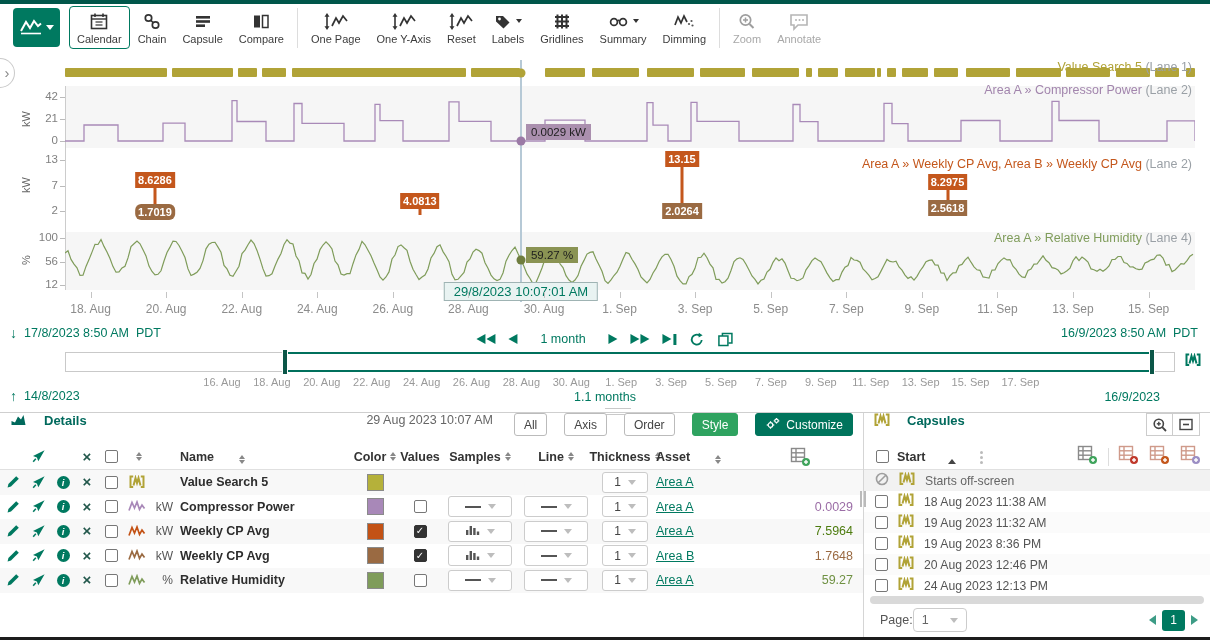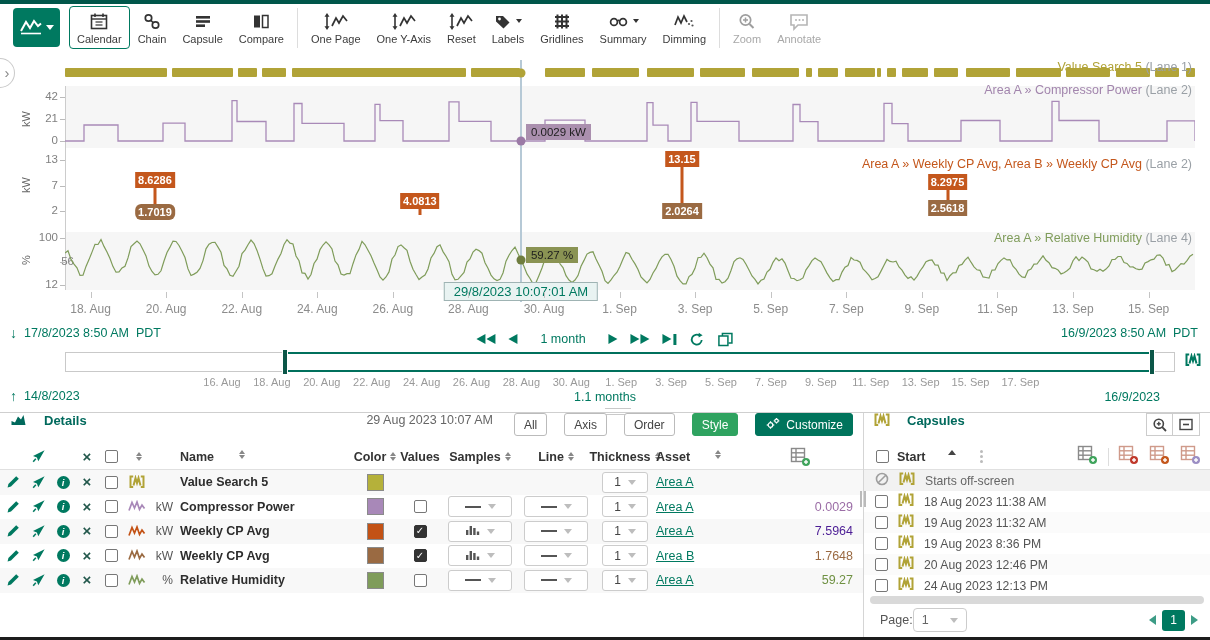--- a/index.html
+++ b/index.html
@@ -85,21 +85,21 @@
   .d-ts{color:#666;font-size:12.5px;margin-left:auto;margin-right:4px}
   .btn{height:23px;padding:0 9px;border:1px solid #bbb;border-radius:3px;background:#fff;font-size:12px;color:#444;
        display:flex;align-items:center;gap:5px;cursor:pointer;font-family:"Liberation Sans",sans-serif}
   .btn.green{background:#2fa360;border-color:#2fa360;color:#fff}
   .btn.dark{background:#00745c;border-color:#00745c;color:#fff}
   .d-grid{display:grid;grid-template-columns:26px 24px 26px 22px 26px 26px 30px 172px 46px 44px 76px 76px 62px 82px 1fr;align-items:center}
   .d-headrow{height:25px;border-bottom:1px solid #e0e0e0;font-weight:bold;font-size:12.5px;color:#333}
   .d-row{height:24.5px;font-size:12.5px}
   .d-rows .d-row:nth-child(odd){background:#f8f8f8}
   .cell-c{display:flex;justify-content:center;align-items:center}
-  .cell-l{display:flex;align-items:flex-start;gap:21px}
+  .cell-l{display:flex;align-items:flex-end;gap:21px}
   .xicon{color:#23584c;font-weight:bold;font-size:15px;line-height:12px}
   .infoi{background:#007960;color:#fff;border-radius:50%;width:13px;height:13px;display:flex;align-items:center;justify-content:center;
          font-size:9.5px;font-weight:bold;font-style:italic}
   .cb{width:13px;height:13px;border:1.5px solid #777;border-radius:2px;background:#fff;box-sizing:border-box;
       display:inline-flex;align-items:center;justify-content:center;cursor:pointer;padding:0;font-size:10px;line-height:10px}
   .cb.checked{background:#333;border-color:#333;color:#fff}
   .unit{color:#555;font-size:12px;text-align:right;padding-right:7px}
   .d-name{font-weight:bold;color:#2e2e2e;white-space:nowrap;overflow:hidden}
   .swatch{width:17px;height:17px;border:1px solid #8a8a8a;box-sizing:border-box}
   .dd{width:64px;height:21px;border:1px solid #ccc;border-radius:3px;background:#fff;display:flex;align-items:center;
@@ -316,21 +316,21 @@
         <span class="yunit" style="top: 128px;">kW</span>
         <span class="ytick" style="top: 102px;">13</span>
         <span class="ydash" style="top: 109px;"></span>
         <span class="ytick" style="top: 128px;">7</span>
         <span class="ydash" style="top: 135px;"></span>
         <span class="ytick" style="top: 153px;">2</span>
         <span class="ydash" style="top: 160px;"></span>
         <span class="yunit" style="top: 203px;">%</span>
         <span class="ytick" style="top: 180px;">100</span>
         <span class="ydash" style="top: 187px;"></span>
-        <span class="ytick" style="top: 204px; margin-left: 16px;">56</span>
+        <span class="ytick" style="top: 204px;">56</span>
         <span class="ydash" style="top: 211px;"></span>
         <span class="ytick" style="top: 227px;">12</span>
         <span class="ydash" style="top: 234px;"></span>
       </div>
     <div id="capsule-row">
         <div class="cap-bar" style="left: 65px; width: 101.7px;"></div>
         <div class="cap-bar" style="left: 172.35px; width: 61.02px;"></div>
         <div class="cap-bar" style="left: 237.89px; width: 19.21px;"></div>
         <div class="cap-bar" style="left: 261.62px; width: 24.86px;"></div>
         <div class="cap-bar" style="left: 292.13px; width: 174.02px;"></div>
@@ -771,21 +771,21 @@
             </span>
             <span class="cell-c">
               <button class="dd" style="width: 46px;">
                 <span>1</span>
                 <span class="caret"></span>
               </button>
             </span>
             <span class="cell-l">
               <a class="asset-link">Area A</a>
             </span>
-            <span class="d-val" style="color: #4c1d95;">7.5964</span>
+            <span class="d-val" style="color: #4d7c0f;">7.5964</span>
           </div>
           <div class="d-grid d-row">
             <span class="cell-c">
               <svg width="14" height="14" viewBox="0 0 14 14">
                 <path d="M10.2 1.2 L12.8 3.8 L5 11.6 L1.6 12.4 L2.4 9 Z" fill="#007960"></path>
               </svg>
             </span>
             <span class="cell-c">
               <svg width="16" height="15" viewBox="0 0 16 15">
                 <path d="M14.6 1.2 L8.3 12.2 L6.9 8.4 L3 7 Z" fill="#007960"></path>

